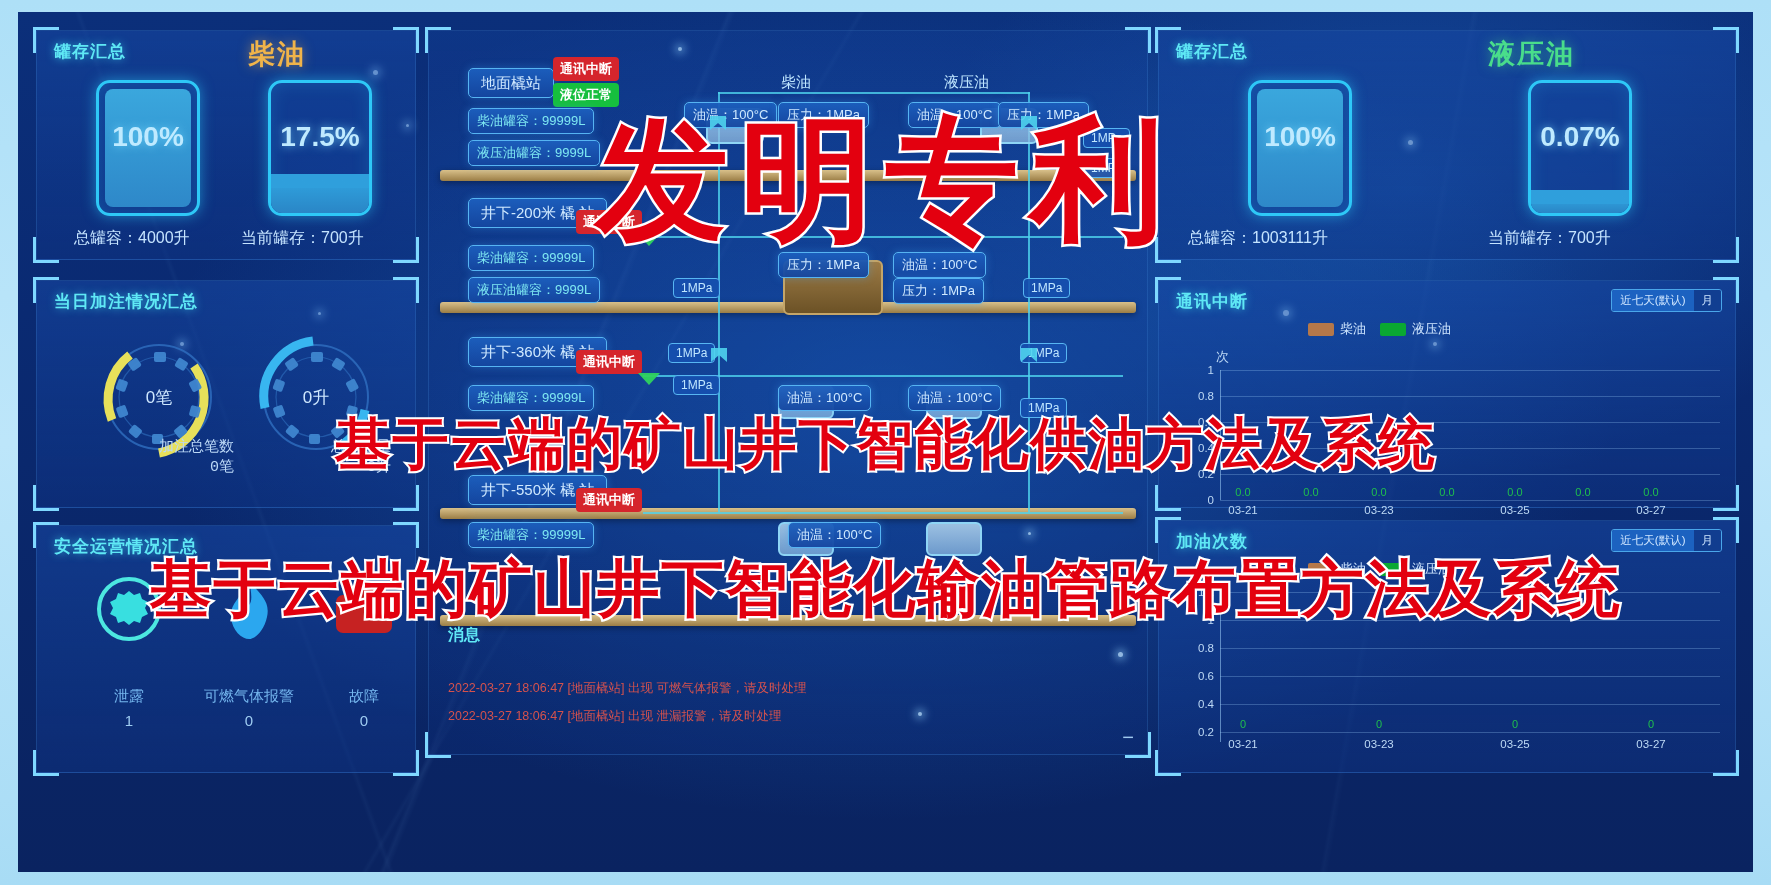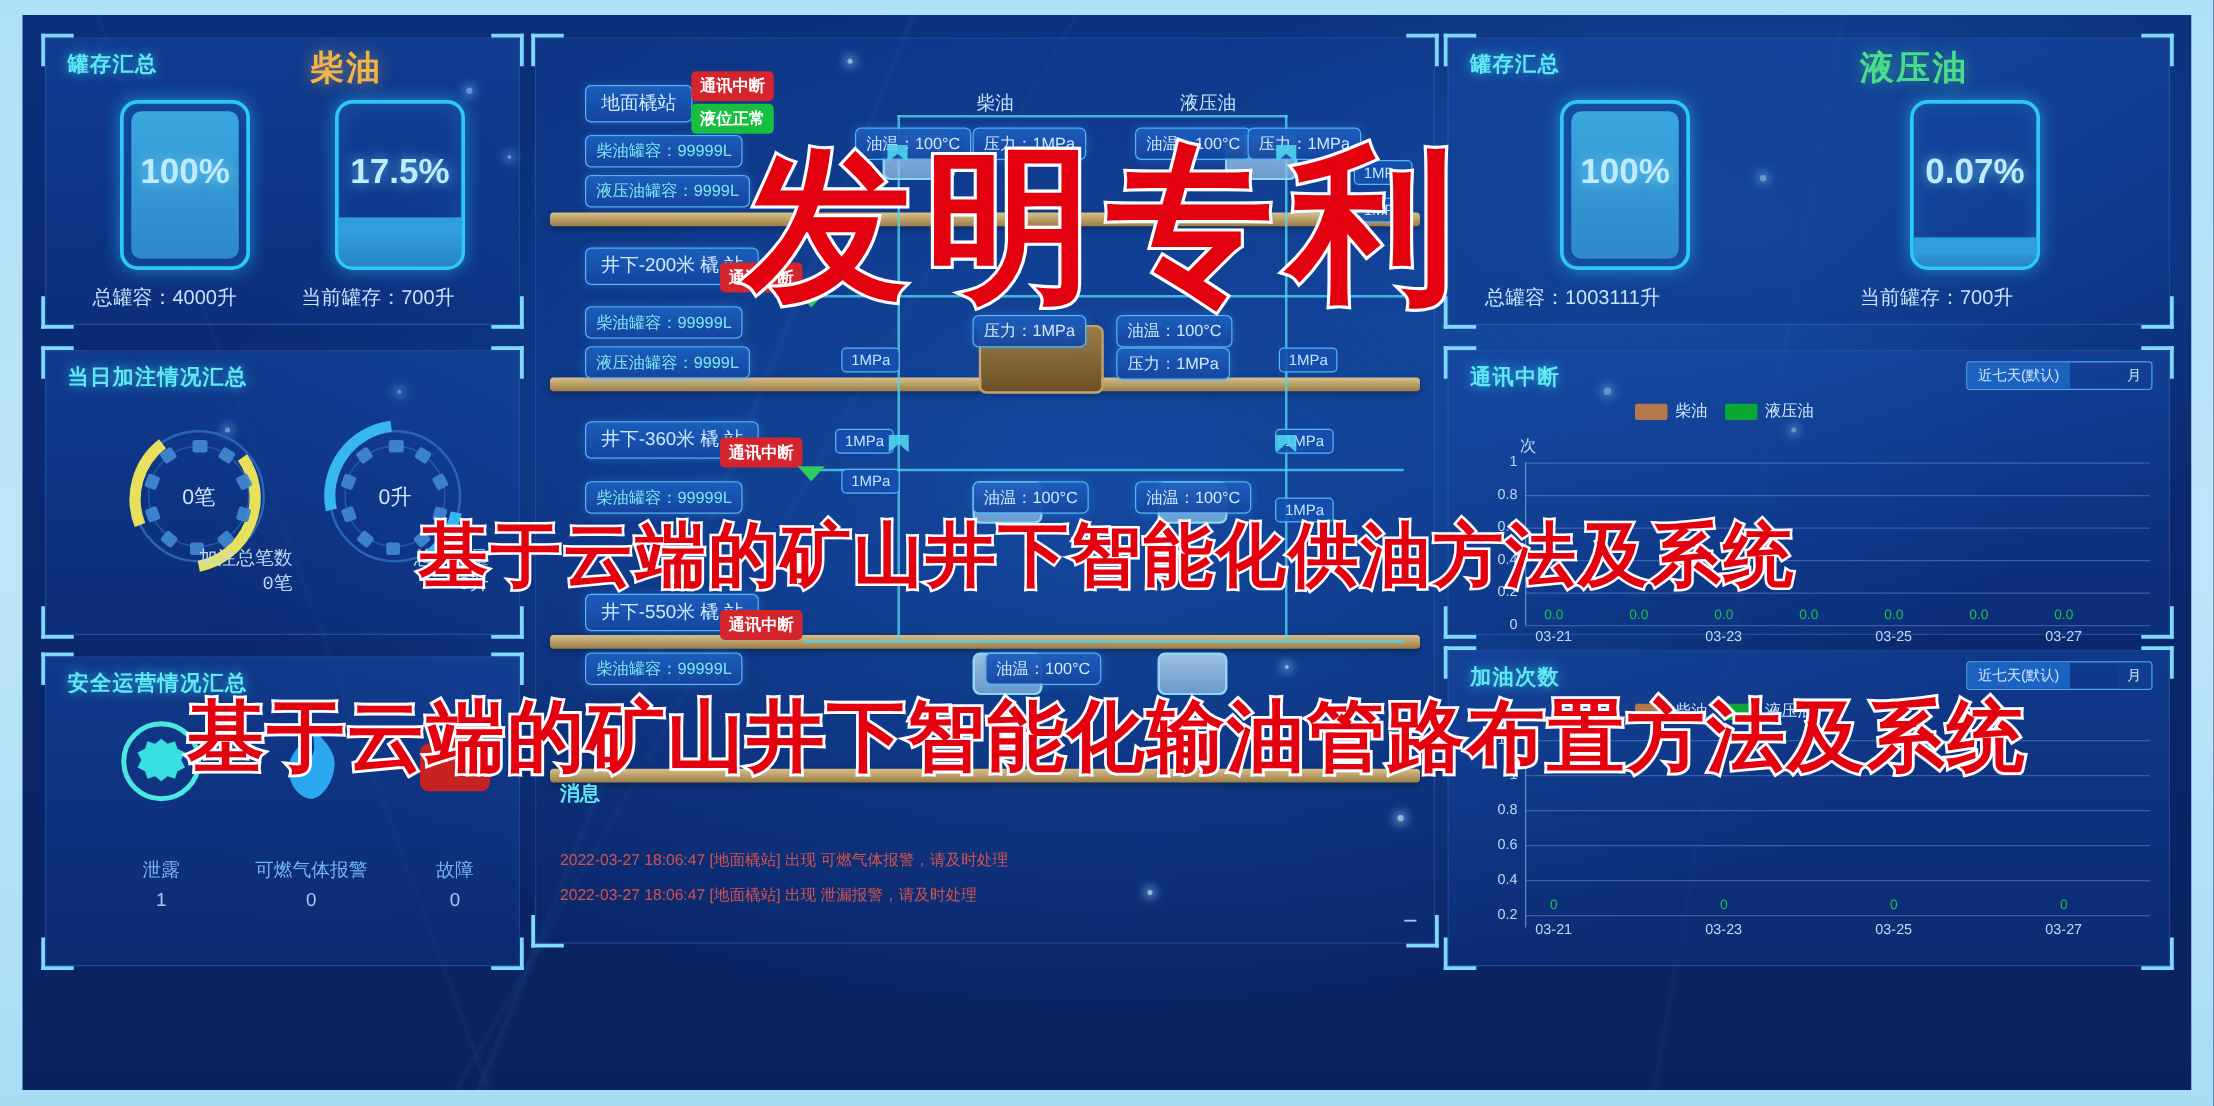--- a/index.html
+++ b/index.html
@@ -111,21 +111,21 @@
      background:linear-gradient(180deg,rgba(180,215,240,.85),rgba(140,185,225,.75)); }
 
   
   .msg-title{ position:absolute; color:#5fe8f5; font-size:16px; font-weight:bold; }
   .msg-row{ position:absolute; color:#e0544b; font-size:12.5px; white-space:nowrap; opacity:.95; }
 
   
   .chart-legend{ position:absolute; display:flex; gap:14px; align-items:center; }
   .lg{ display:flex; align-items:center; gap:6px; color:#cfe6ff; font-size:13px; }
   .lg i{ width:26px;height:13px;display:block;border-radius:2px; }
-  .range-box{ position:absolute; display:flex; border:1px solid #4aa6ea; border-radius:3px; overflow:hidden;gap:38px; }
+  .range-box{ position:absolute; display:flex; border:1px solid #4aa6ea; border-radius:3px; overflow:hidden; }
   .range-box span{ font-size:11.5px; color:#cfe6ff; padding:3px 8px; background:rgba(18,62,145,.8); }
   .range-box span.sel{ background:rgba(30,100,195,.95); }
   .axis-unit{ position:absolute; color:#bdd9f5; font-size:13px; }
   .ytick{ position:absolute; color:#bdd9f5; font-size:11.5px; text-align:right; width:32px; }
   .gridline{ position:absolute; height:1px; background:rgba(150,200,245,.30); }
   .yaxis{ position:absolute; width:1px; background:rgba(160,210,250,.55); }
   .xtick{ position:absolute; color:#bdd9f5; font-size:11.5px; text-align:center; width:44px; }
   .dlabel{ position:absolute; font-size:11px; text-align:center; width:26px; }
 
   

